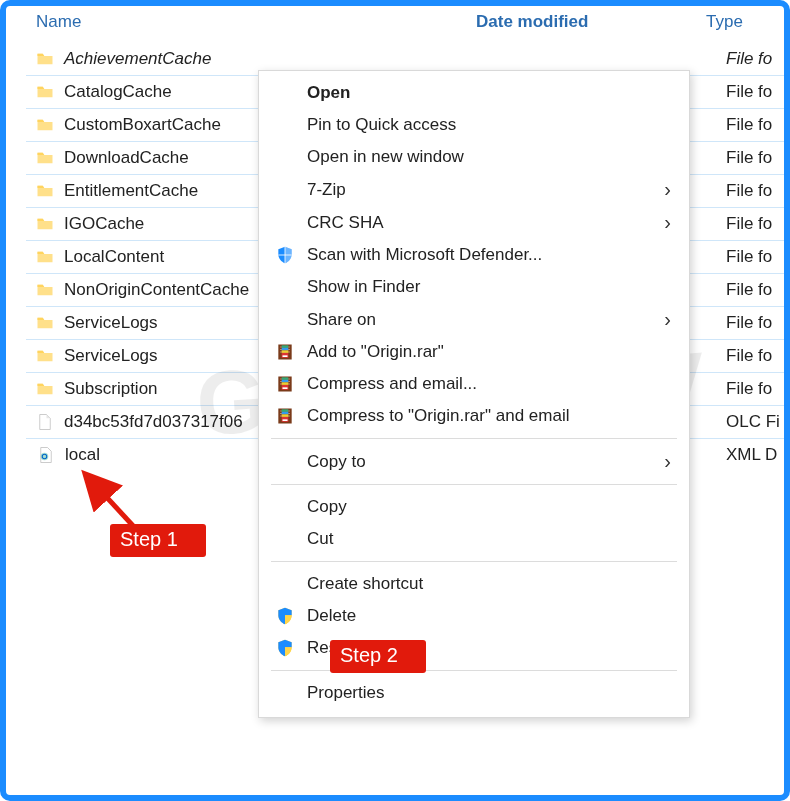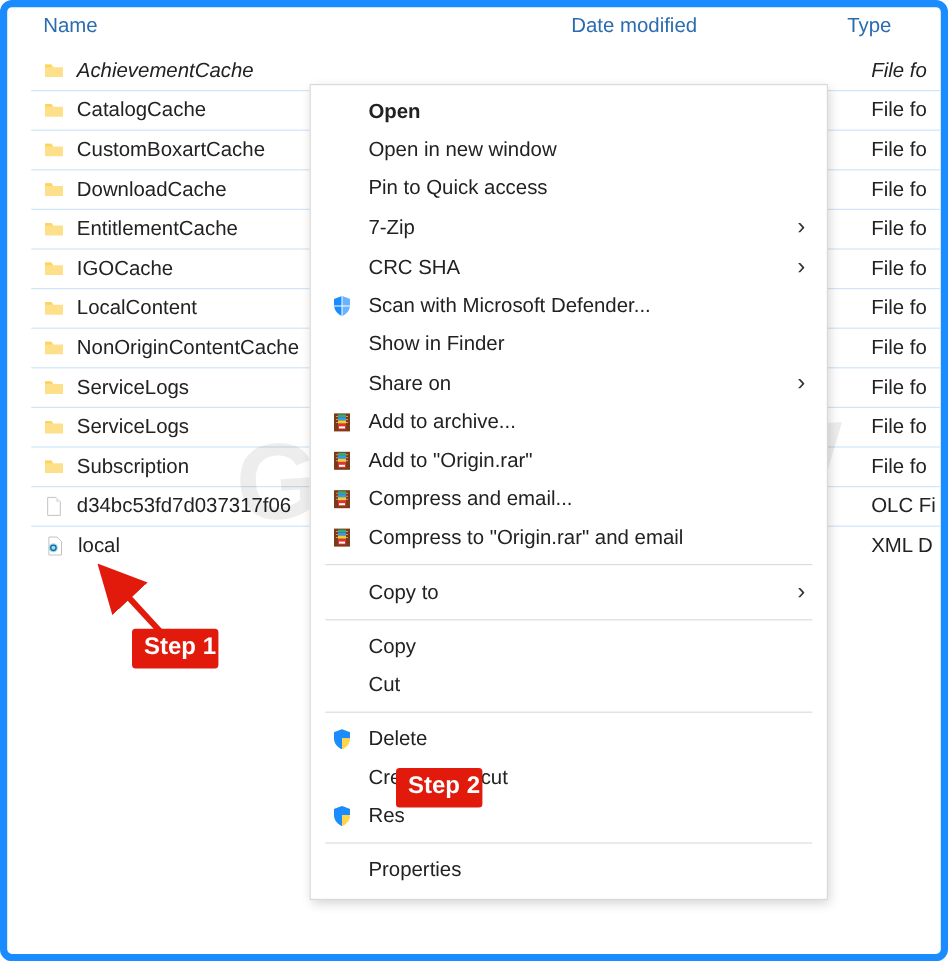--- a/index.html
+++ b/index.html
@@ -23,21 +23,21 @@
     overflow: hidden;
   }
   .header-row {
     display: flex;
     align-items: flex-end;
     padding: 6px 20px 10px 30px;
     color: #2b6cb0;
     font-size: 17px;
   }
   .header-name { flex: 0 0 440px; }
-  .header-date { flex: 0 0 230px; }
+  .header-date { flex: 0 0 230px; font-weight: bold; }
   .header-type { flex: 0 0 60px; }
 
   .file-list {
     margin-left: 20px;
     margin-right: 0;
   }
   .file-row {
     display: flex;
     align-items: center;
     height: 33px;
@@ -109,22 +109,22 @@
     pointer-events: none;
     letter-spacing: -3px;
   }
 
   
   .step-label {
     position: absolute;
     background: #e11a0c;
     color: #fff;
     font-size: 20px;
-    font-weight: 700;
-    padding: 4px 2px 6px 10px;
+    font-weight: 400;
+    padding: 4px 28px 6px 10px;
     border-radius: 3px;
     z-index: 60;
   }
   .step1 { left: 104px; top: 518px; }
   .step2 { left: 324px; top: 634px; }
 
   .arrow-svg { position: absolute; z-index: 55; pointer-events:none; }
   .arrow1 { left: 70px; top: 463px; width: 80px; height: 70px; }
 </style>
 </head>
@@ -299,25 +299,25 @@
       </div>
     </div>
 
 <div class="context-menu" id="context-menu">
       <div class="cm-item bold">
         <span class="cm-icon"></span>
         <span class="cm-label">Open</span>
       </div>
       <div class="cm-item">
         <span class="cm-icon"></span>
+        <span class="cm-label">Pin to Quick access</span>
+      </div>
+      <div class="cm-item">
+        <span class="cm-icon"></span>
         <span class="cm-label">Open in new window</span>
-      </div>
-      <div class="cm-item">
-        <span class="cm-icon"></span>
-        <span class="cm-label">Pin to Quick access</span>
       </div>
       <div class="cm-item">
         <span class="cm-icon"></span>
         <span class="cm-label">7-Zip</span>
         <span class="cm-arrow">›</span>
       </div>
       <div class="cm-item">
         <span class="cm-icon"></span>
         <span class="cm-label">CRC SHA</span>
         <span class="cm-arrow">›</span>
@@ -348,97 +348,82 @@
             <rect x="4" y="3" width="16" height="18" fill="#7a3b1a"></rect>
             <rect x="4" y="3" width="16" height="18" fill="url(#g)"></rect>
             <path d="M6 6h12M6 9h12M6 12h12" stroke="#c97" stroke-width="1"></path>
             <rect x="8" y="13" width="8" height="6" fill="#d33"></rect>
             <rect x="9" y="16" width="6" height="2" fill="#fff"></rect>
             <rect x="8" y="4" width="8" height="3" fill="#3a7"></rect>
             <rect x="8" y="7" width="8" height="3" fill="#39e"></rect>
             <rect x="8" y="10" width="8" height="3" fill="#ec3"></rect>
           </svg>
         </span>
-        <span class="cm-label">Add to archive...</span>
+        <span class="cm-label">Add to "Origin.rar"</span>
       </div>
       <div class="cm-item">
         <span class="cm-icon">
           <svg viewBox="0 0 24 24">
             <rect x="4" y="3" width="16" height="18" fill="#7a3b1a"></rect>
             <rect x="4" y="3" width="16" height="18" fill="url(#g)"></rect>
             <path d="M6 6h12M6 9h12M6 12h12" stroke="#c97" stroke-width="1"></path>
             <rect x="8" y="13" width="8" height="6" fill="#d33"></rect>
             <rect x="9" y="16" width="6" height="2" fill="#fff"></rect>
             <rect x="8" y="4" width="8" height="3" fill="#3a7"></rect>
             <rect x="8" y="7" width="8" height="3" fill="#39e"></rect>
             <rect x="8" y="10" width="8" height="3" fill="#ec3"></rect>
           </svg>
         </span>
-        <span class="cm-label">Add to "Origin.rar"</span>
+        <span class="cm-label">Compress and email...</span>
       </div>
       <div class="cm-item">
         <span class="cm-icon">
           <svg viewBox="0 0 24 24">
             <rect x="4" y="3" width="16" height="18" fill="#7a3b1a"></rect>
             <rect x="4" y="3" width="16" height="18" fill="url(#g)"></rect>
             <path d="M6 6h12M6 9h12M6 12h12" stroke="#c97" stroke-width="1"></path>
             <rect x="8" y="13" width="8" height="6" fill="#d33"></rect>
             <rect x="9" y="16" width="6" height="2" fill="#fff"></rect>
             <rect x="8" y="4" width="8" height="3" fill="#3a7"></rect>
             <rect x="8" y="7" width="8" height="3" fill="#39e"></rect>
             <rect x="8" y="10" width="8" height="3" fill="#ec3"></rect>
           </svg>
         </span>
-        <span class="cm-label">Compress and email...</span>
-      </div>
-      <div class="cm-item">
-        <span class="cm-icon">
-          <svg viewBox="0 0 24 24">
-            <rect x="4" y="3" width="16" height="18" fill="#7a3b1a"></rect>
-            <rect x="4" y="3" width="16" height="18" fill="url(#g)"></rect>
-            <path d="M6 6h12M6 9h12M6 12h12" stroke="#c97" stroke-width="1"></path>
-            <rect x="8" y="13" width="8" height="6" fill="#d33"></rect>
-            <rect x="9" y="16" width="6" height="2" fill="#fff"></rect>
-            <rect x="8" y="4" width="8" height="3" fill="#3a7"></rect>
-            <rect x="8" y="7" width="8" height="3" fill="#39e"></rect>
-            <rect x="8" y="10" width="8" height="3" fill="#ec3"></rect>
-          </svg>
-        </span>
         <span class="cm-label">Compress to "Origin.rar" and email</span>
       </div>
       <div class="cm-sep"></div>
       <div class="cm-item">
         <span class="cm-icon"></span>
         <span class="cm-label">Copy to</span>
         <span class="cm-arrow">›</span>
       </div>
       <div class="cm-sep"></div>
       <div class="cm-item">
         <span class="cm-icon"></span>
         <span class="cm-label">Copy</span>
       </div>
       <div class="cm-item">
         <span class="cm-icon"></span>
         <span class="cm-label">Cut</span>
       </div>
       <div class="cm-sep"></div>
+      <div class="cm-item">
+        <span class="cm-icon"></span>
+        <span class="cm-label">Create shortcut</span>
+      </div>
       <div class="cm-item">
         <span class="cm-icon">
           <svg viewBox="0 0 24 24">
             <path d="M12 2l8 3v6c0 5-3.5 9-8 11c-4.5-2-8-6-8-11V5z" fill="#ffd54a"></path>
             <path d="M12 2v20c-4.5-2-8-6-8-11V5z" fill="#1b8cff"></path>
             <path d="M12 2l8 3v6h-8z" fill="#1b8cff"></path>
             <path d="M12 11h8c0 5-3.5 9-8 11z" fill="#ffd54a"></path>
           </svg>
         </span>
         <span class="cm-label">Delete</span>
-      </div>
-      <div class="cm-item">
-        <span class="cm-icon"></span>
-        <span class="cm-label">Create shortcut</span>
       </div>
       <div class="cm-item">
         <span class="cm-icon">
           <svg viewBox="0 0 24 24">
             <path d="M12 2l8 3v6c0 5-3.5 9-8 11c-4.5-2-8-6-8-11V5z" fill="#ffd54a"></path>
             <path d="M12 2v20c-4.5-2-8-6-8-11V5z" fill="#1b8cff"></path>
             <path d="M12 2l8 3v6h-8z" fill="#1b8cff"></path>
             <path d="M12 11h8c0 5-3.5 9-8 11z" fill="#ffd54a"></path>
           </svg>
         </span>

